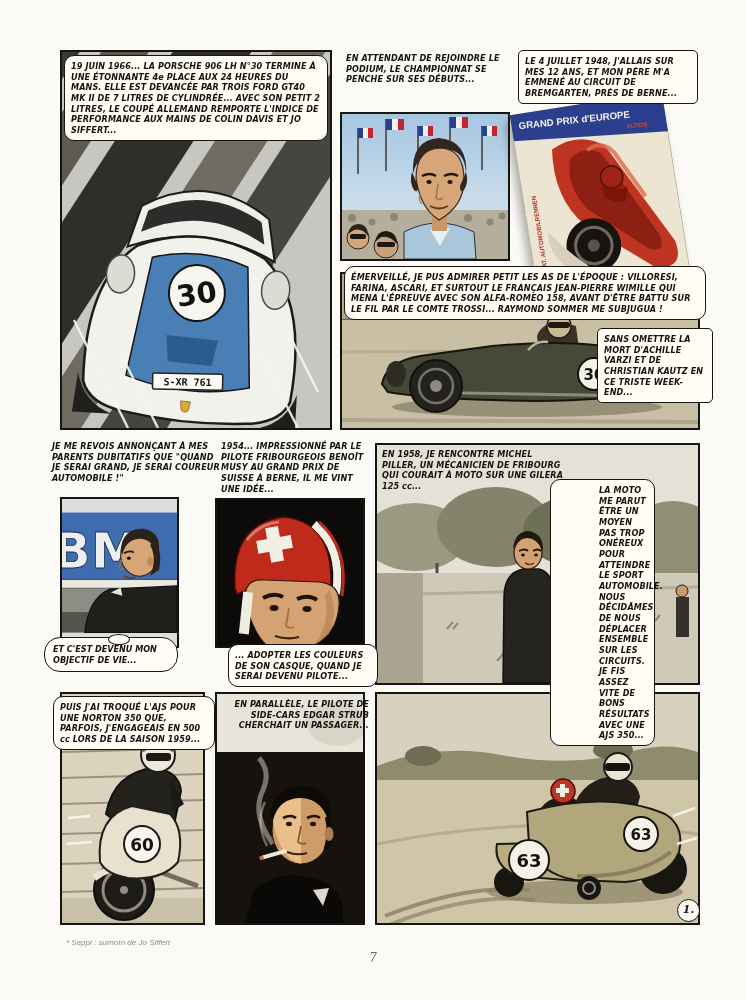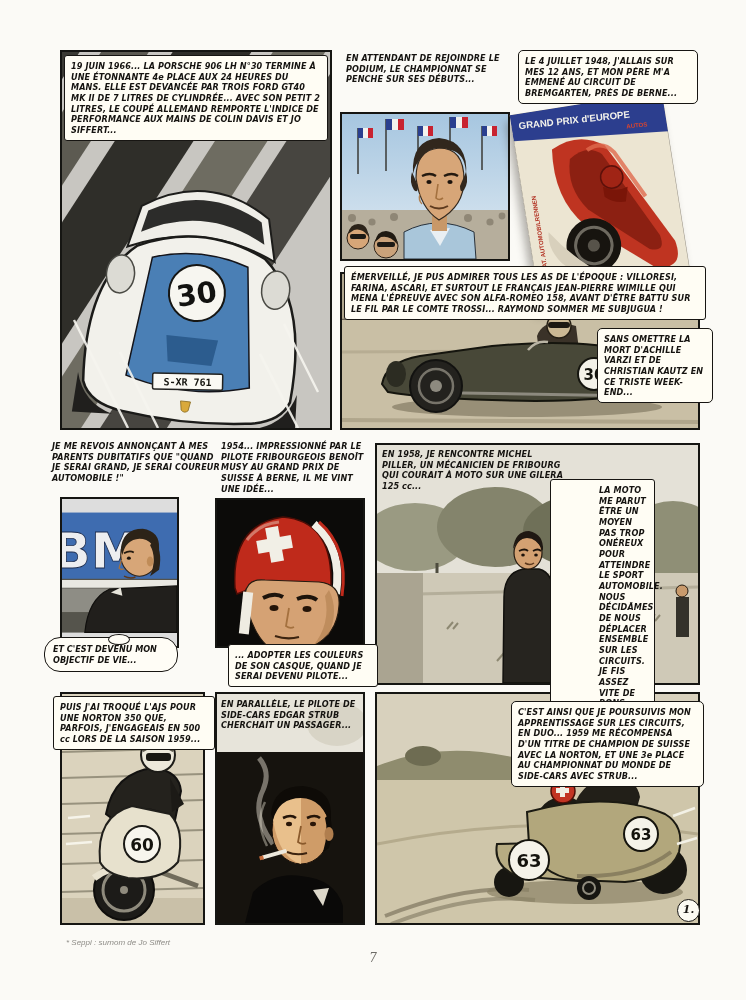--- a/index.html
+++ b/index.html
@@ -6,21 +6,21 @@
   html,body { width:746px; height:1000px; }
   body { background:#ffffff; font-family:"DejaVu Sans", sans-serif; }
   .stage { position:relative; width:746px; height:1000px; background:#fbfaf6; overflow:hidden; }
   .panel { position:absolute; border:2px solid #151512; background:#ddd; overflow:hidden; z-index:1; }
   .panel svg { display:block; width:100%; height:100%; }
   .caption {
     position:absolute; z-index:3;
     font:italic 700 8.1px/1.32 "DejaVu Sans", sans-serif;
     color:#151310; letter-spacing:.1px; text-align:left;
   }
-  .boxed { background:#fffdf4; border:1.4px solid #171512; padding:5px 6px 4px 6px; border-radius:3px; }
+  .boxed { background:#fffdf4; border:1.4px solid #171512; padding:5px 6px 4px 6px; border-radius:10px; }
   .rounded { border-radius:5px; }
   .balloon {
     position:absolute; z-index:3; background:#fffdf6; border:1.4px solid #171512;
     border-radius:16px; padding:6px 8px;
     font:italic 700 8.1px/1.32 "DejaVu Sans", sans-serif; color:#151310;
   }
   .balloon-tail { position:absolute; z-index:3; background:#fffdf6; border:1.3px solid #171512; border-radius:50%; }
   .poster {
     position:absolute; left:524px; top:102px; width:154px; height:196px;
     transform:rotate(-9deg); z-index:2;
@@ -221,21 +221,21 @@
         <line x1="120" y1="119" x2="298" y2="122" stroke="#8d8a7f" stroke-width="3"></line>
         <path d="M186 76 q8 -10 20 -8" stroke="#b9b4a4" stroke-width="2.5" fill="none"></path>
         <circle cx="252" cy="100" r="16" fill="#f3f1e8" stroke="#15150f" stroke-width="2"></circle>
         <text x="252" y="106" text-anchor="middle" font-family="DejaVu Sans, sans-serif" font-size="15" font-weight="700" fill="#15150f">30</text>
         <circle cx="94" cy="112" r="26" fill="#23221e" stroke="#121210" stroke-width="2"></circle>
         <circle cx="94" cy="112" r="17" fill="none" stroke="#77746a" stroke-width="2.5"></circle>
         <circle cx="94" cy="112" r="6" fill="#8d8a7f"></circle>
       </g>
     </svg>
   </div>
-  <div class="caption boxed" style="left:344px;top:266px;width:362px;">ÉMERVEILLÉ, JE PUS ADMIRER TOUS LES AS DE L'ÉPOQUE : VILLORESI, FARINA, ASCARI, ET SURTOUT LE FRANÇAIS JEAN-PIERRE WIMILLE QUI MENA L'ÉPREUVE AVEC SON ALFA-ROMEO 158, AVANT D'ÊTRE BATTU SUR LE FIL PAR LE COMTE TROSSI... RAYMOND SOMMER ME SUBJUGUA !</div>
+  <div class="caption boxed" style="left:344px;top:266px;width:362px;">ÉMERVEILLÉ, JE PUS ADMIRER PETIT LES AS DE L'ÉPOQUE : VILLORESI, FARINA, ASCARI, ET SURTOUT LE FRANÇAIS JEAN-PIERRE WIMILLE QUI MENA L'ÉPREUVE AVEC SON ALFA-ROMEO 158, AVANT D'ÊTRE BATTU SUR LE FIL PAR LE COMTE TROSSI... RAYMOND SOMMER ME SUBJUGUA !</div>
   <div class="caption boxed rounded" style="left:597px;top:328px;width:116px;">SANS OMETTRE LA MORT D'ACHILLE VARZI ET DE CHRISTIAN KAUTZ EN CE TRISTE WEEK-END...</div>
 
   <div class="caption" style="left:52px;top:441px;width:172px;">JE ME REVOIS ANNONÇANT À MES PARENTS DUBITATIFS QUE "QUAND JE SERAI GRAND, JE SERAI COUREUR AUTOMOBILE !"</div>
   <div class="panel" style="left:60px;top:497px;width:119px;height:151px;">
     <svg viewBox="0 0 141 147">
       <rect width="141" height="82" fill="#3e6cb0"></rect>
       <text x="-12" y="68" font-family="DejaVu Sans, sans-serif" font-size="62" font-weight="700" fill="#edeef0" stroke="#1c2c4e" stroke-width="1">BM</text>
       <rect y="82" width="141" height="11" fill="#e9e8e2"></rect>
       <line x1="0" y1="82" x2="141" y2="82" stroke="#55534c" stroke-width="1.6"></line>
       <line x1="0" y1="93" x2="141" y2="93" stroke="#55534c" stroke-width="1.6"></line>
@@ -396,21 +396,21 @@
           <rect x="42" y="158" width="4" height="4" fill="#c46a3a"></rect>
         </g>
         <ellipse cx="112" cy="140" rx="4.5" ry="7" fill="#b07e4e"></ellipse>
       </g>
       <g>
         <path d="M28 229 L36 198 Q56 178 84 182 Q118 185 126 212 L126 229 Z" fill="#0a0908"></path>
         <path d="M96 196 L106 212 L112 194 Z" fill="#ddd8ca"></path>
       </g>
     </svg>
   </div>
-  <div class="caption" style="left:221px;top:699px;width:148px;">EN PARALLÈLE, LE PILOTE DE SIDE-CARS EDGAR STRUB CHERCHAIT UN PASSAGER...</div>
+  <div class="caption" style="left:221px;top:699px;width:148px;text-align:right;">EN PARALLÈLE, LE PILOTE DE SIDE-CARS EDGAR STRUB CHERCHAIT UN PASSAGER...</div>
 
   <div class="panel" style="left:375px;top:692px;width:325px;height:233px;">
     <svg viewBox="0 0 321 229">
       <rect width="321" height="229" fill="#d8d1bd"></rect>
       <path d="M0 72 Q60 48 130 62 Q200 74 260 56 Q294 48 321 58 L321 90 L0 90 Z" fill="#8f8c6e"></path>
       <ellipse cx="46" cy="62" rx="18" ry="10" fill="#6e6c52"></ellipse>
       <ellipse cx="236" cy="56" rx="20" ry="10" fill="#6e6c52"></ellipse>
       <rect y="86" width="321" height="143" fill="#cfc6aa"></rect>
       <path d="M0 150 Q160 118 321 140" stroke="#b5ab8d" stroke-width="3" fill="none"></path>
       <path d="M8 222 Q90 190 152 196" stroke="#6f6852" stroke-width="4" fill="none" opacity=".6"></path>
@@ -439,19 +439,18 @@
         <text x="152" y="173" text-anchor="middle" font-family="DejaVu Sans, sans-serif" font-size="18" font-weight="700" fill="#14130d">63</text>
         <circle cx="264" cy="140" r="17" fill="#f5f3e9" stroke="#15140d" stroke-width="2"></circle>
         <text x="264" y="146" text-anchor="middle" font-family="DejaVu Sans, sans-serif" font-size="15" font-weight="700" fill="#14130d">63</text>
       </g>
       <g stroke="#f3f1e6" stroke-width="2.4">
         <line x1="296" y1="122" x2="318" y2="114"></line>
           <line x1="300" y1="150" x2="320" y2="144"></line>
       </g>
     </svg>
   </div>
-  <div class="caption boxed rounded" style="left:511px;top:701px;width:193px;">C'EST AINSI QUE JE POURSUIVIS MON APPRENTISSAGE SUR LES CIRCUITS, EN DUO... 1959 ME RÉCOMPENSA D'UN TITRE DE CHAMPION DE SUISSE AVEC LA NORTON, ET UNE 3e PLACE AU CHAMPIONNAT DU MONDE DE SIDE-CARS AVEC STRUB...</div>
   <div class="badge" style="left:677px;top:899px;">1.</div>
 
   <div class="footnote" style="left:66px;top:938px;">* Seppi : surnom de Jo Siffert</div>
   <div class="pageno" style="top:951px;">7</div>
 
 </div>
 
 </body></html>

